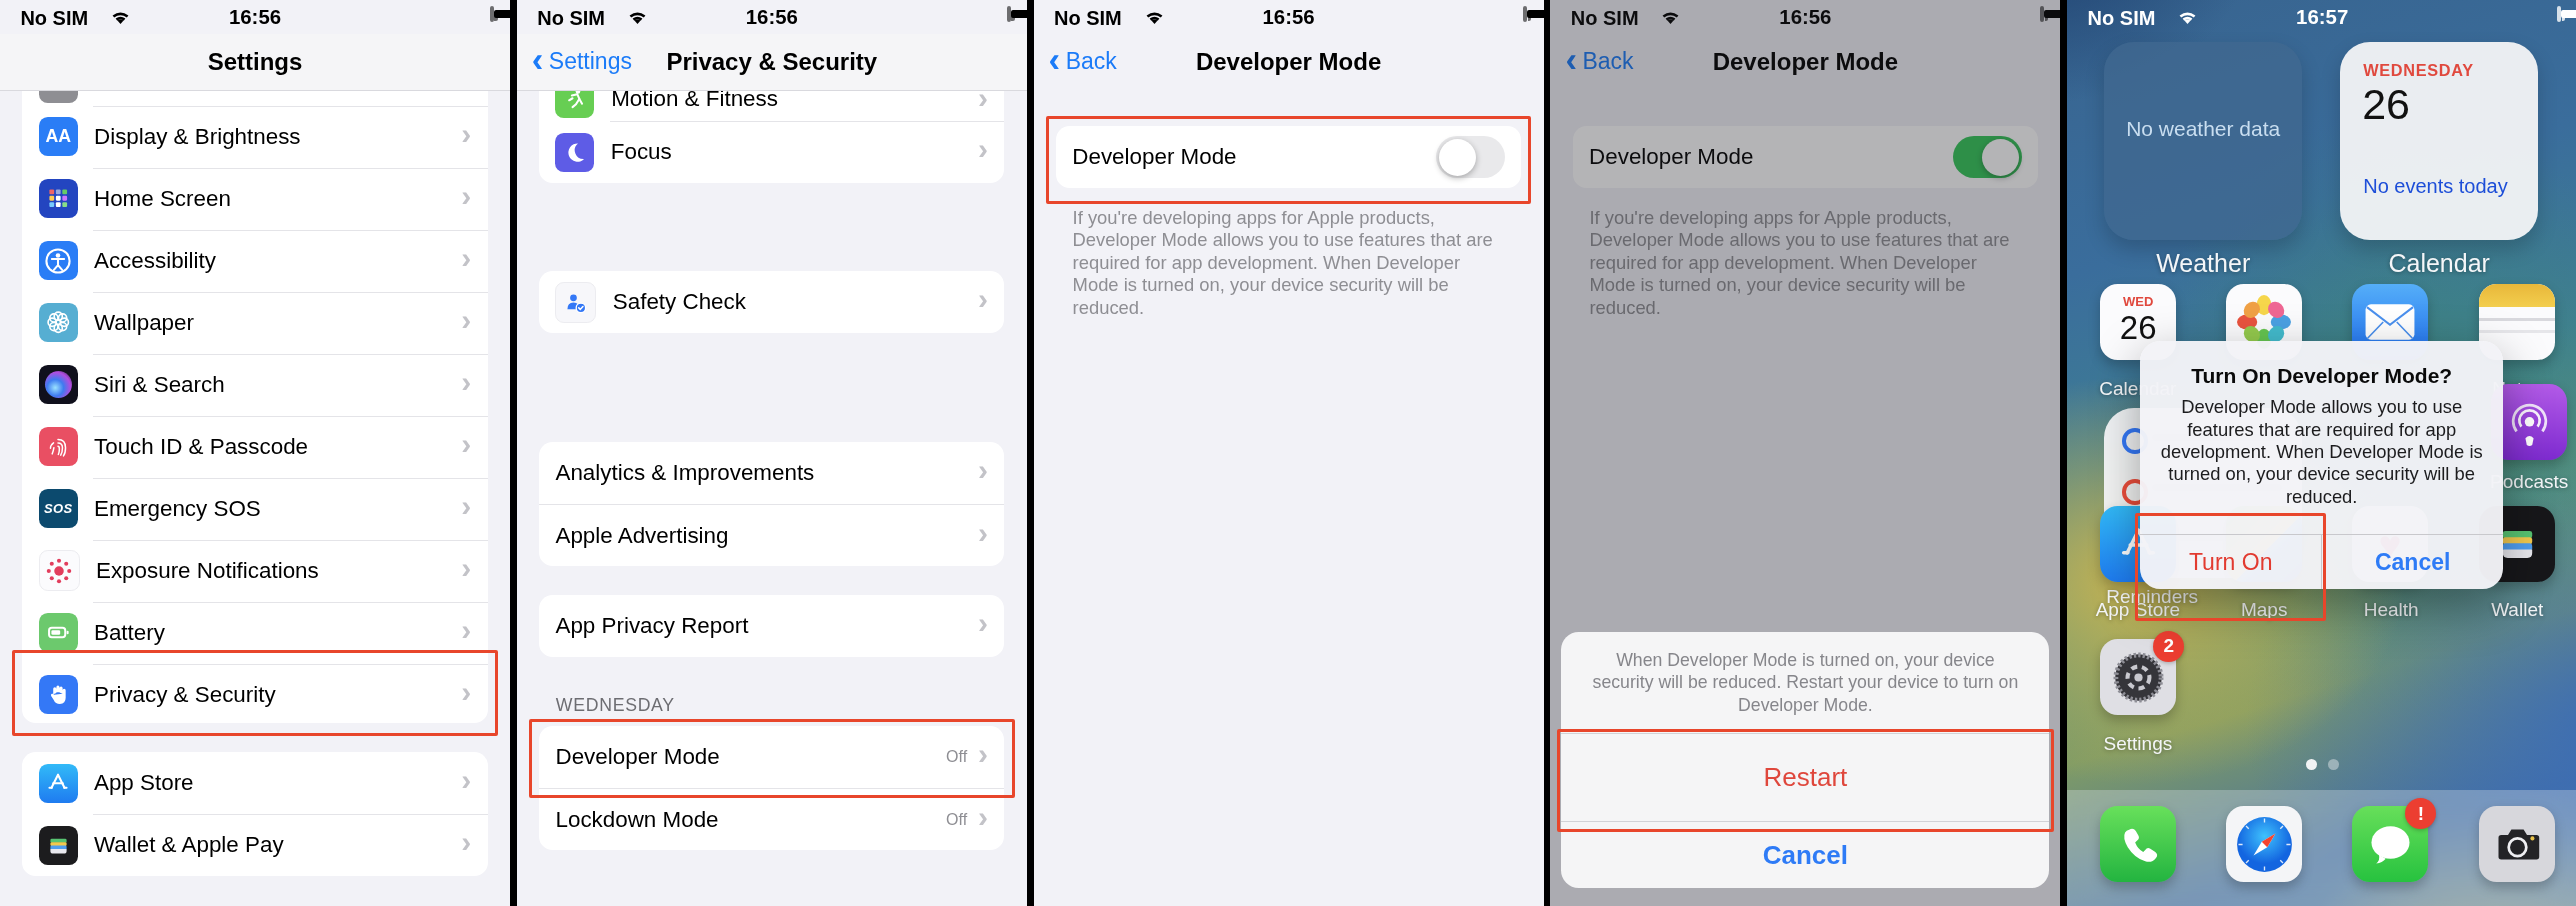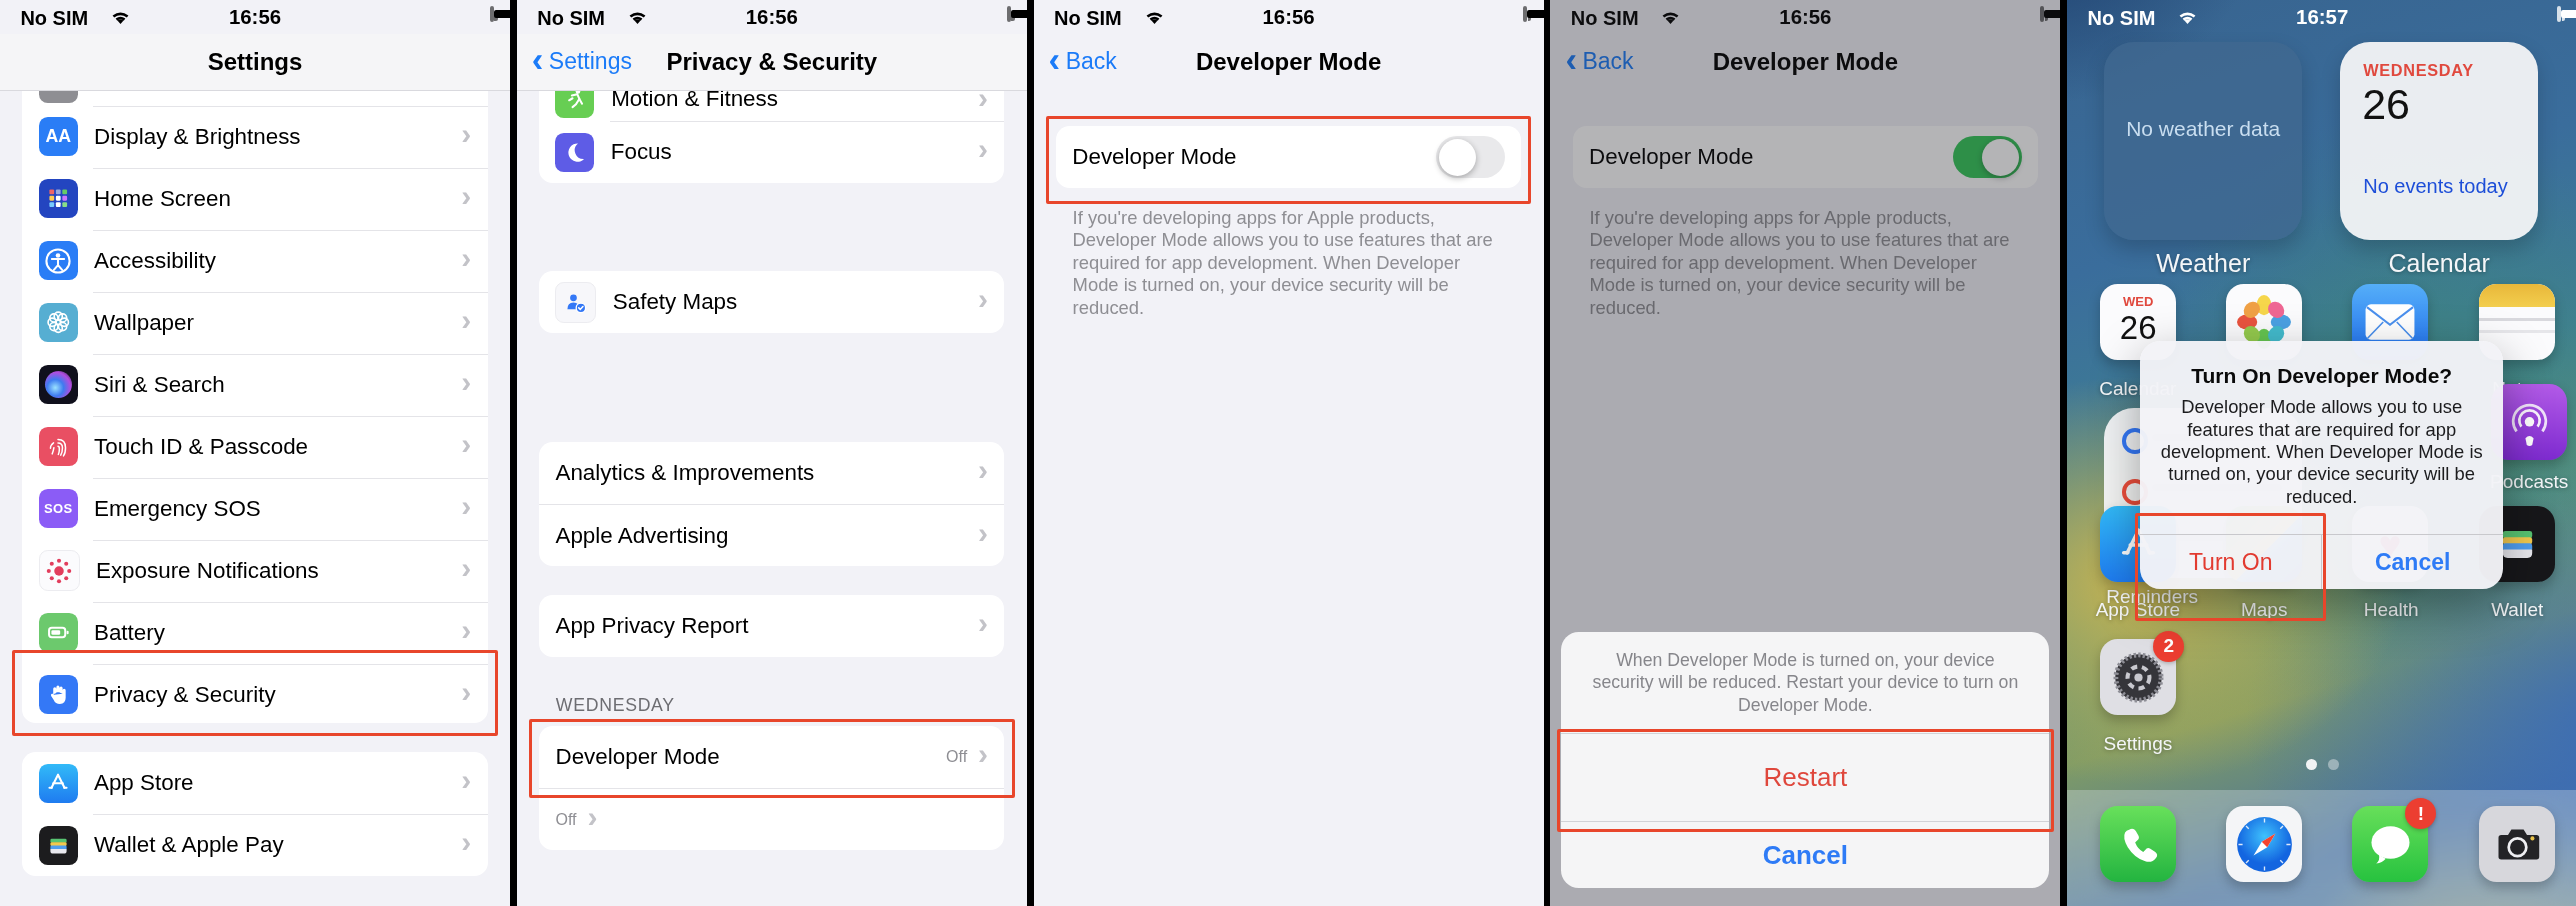--- a/index.html
+++ b/index.html
@@ -195,21 +195,21 @@
                 <path d="M19 18 Q21 18 21 22 Q21 27 19.5 30"></path>
                 <path d="M12.5 13 Q8 16 8 21"></path>
                 <path d="M13 20 Q12 26 10.5 29"></path>
               </g>
             </svg>
           </span>
         <span class="rlabel">Touch ID &amp; Passcode</span>
           <span class="chev">›</span>
       </div>
       <div class="row sep">
-        <span class="appicon" style="background:#8b5cf6;font-size:13px;letter-spacing:0.3px;">SOS</span>
+        <span class="appicon" style="background:#0c4a6e;font-size:13px;letter-spacing:0.3px;font-style:italic;">SOS</span>
         <span class="rlabel">Emergency SOS</span>
           <span class="chev">›</span>
       </div>
       <div class="row sep">
         <span class="appicon" style="background:#fbfbfd;border:0.7px solid #ececf0;">
             <svg width="30" height="30" viewBox="0 0 44 44">
               <circle cx="22" cy="22" r="7" fill="#e23d5c"></circle>
               <g fill="#e23d5c">
                 <circle cx="22" cy="7" r="3"></circle>
                 <circle cx="22" cy="37" r="3"></circle>
@@ -327,21 +327,21 @@
     <div class="grp" style="top:271px;height:62px;">
       <div class="row">
         <span class="appicon" style="background:#f7f7fa;border:0.7px solid #ececf0;">
             <svg width="27" height="27" viewBox="0 0 40 40">
               <circle cx="17" cy="13" r="5" fill="#3478f6"></circle>
               <path d="M8 30 q0 -10 9 -10 q9 0 9 10 Z" fill="#3478f6"></path>
               <circle cx="28" cy="28" r="7" fill="#3478f6" stroke="#fff" stroke-width="2"></circle>
               <path d="M24.8 28 l2.2 2.2 l4 -4.4" stroke="#fff" stroke-width="2.2" fill="none" stroke-linecap="round"></path>
             </svg>
           </span>
-        <span class="rlabel">Safety Maps</span>
+        <span class="rlabel">Safety Check</span>
           <span class="chev">›</span>
       </div>
     </div>
 
     <div class="grp" style="top:442px;height:124px;">
       <div class="row">
         <span class="rlabel">Analytics &amp; Improvements</span>
           <span class="chev">›</span>
       </div>
       <div class="row" style="border-top:1.4px solid #e4e4e8;">
@@ -359,20 +359,21 @@
 
     <div class="hdr" style="top:695px;">WEDNESDAY</div>
 
     <div class="grp" style="top:726px;height:124px;">
       <div class="row">
         <span class="rlabel">Developer Mode</span>
         <span class="rvalue">Off</span>
         <span class="chev">›</span>
       </div>
       <div class="row" style="border-top:1.4px solid #e4e4e8;">
+        <span class="rlabel">Lockdown Mode</span>
         <span class="rvalue">Off</span>
         <span class="chev">›</span>
       </div>
     </div>
     <div class="redbox" style="left:12.2px;right:12.2px;top:719px;height:73px;"></div>
   </div>
 
   <div class="phone">
     <div class="sb">
       <span class="carrier">No SIM</span>

